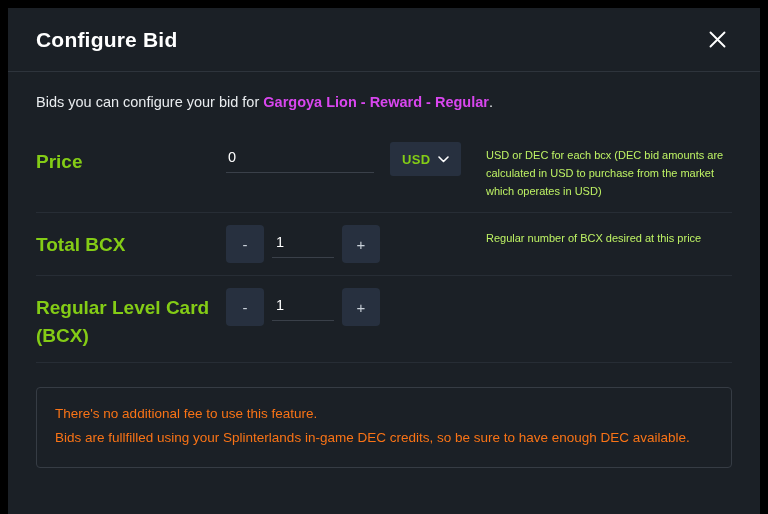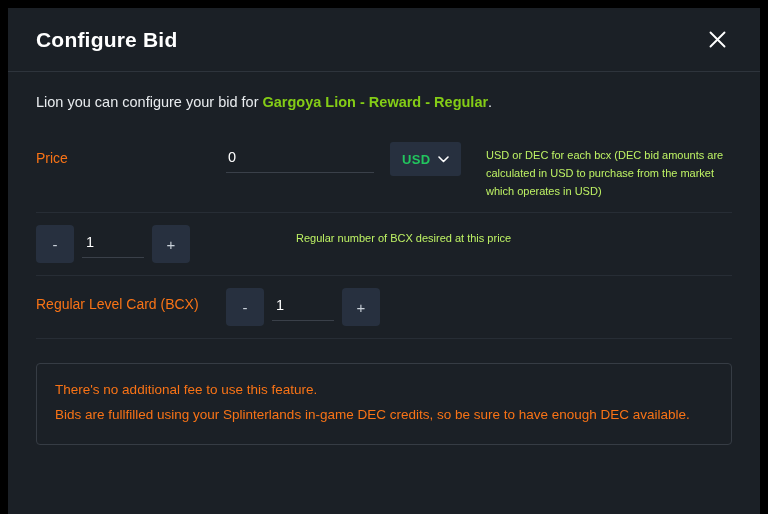--- a/index.html
+++ b/index.html
@@ -45,36 +45,37 @@
     flex: 1 1 auto;
     padding: 22px 28px 0 28px;
     position: relative;
   }
   .intro {
     color: #e9ecef;
     font-size: 14.5px;
     margin-bottom: 20px;
     padding-left: 0;
   }
-  .intro b { font-weight: bold; color: #84cc16; }
+  .intro b { font-weight: bold; color: #d946ef; }
 
   .row {
     display: flex;
     align-items: flex-start;
     padding: 10px 0 12px 0;
     border-bottom: 1px solid #272d35;
   }
   .row:last-of-type { border-bottom: 1px solid #272d35; }
 
   .row-label {
     flex: 0 0 190px;
-    color: #f97316;
-    font-size: 14px;
+    color: #84cc16;
+    font-size: 19px;
     padding-top: 8px;
     line-height: 1.45;
+    font-weight: bold;
   }
   .row-label .sub { display: block; }
 
   .row-control {
     flex: 0 0 188px;
     display: flex;
     align-items: center;
     padding-top: 2px;
   }
   .row-hint {
@@ -99,21 +100,21 @@
     color: #ffffff;
     font-size: 14.5px;
     font-family: "Liberation Sans", sans-serif;
     padding: 4px 2px 7px 2px;
     width: 148px;
     outline: none;
   }
   .currency-select {
     margin-left: 16px;
     background: #27303f;
-    color: #22c55e;
+    color: #84cc16;
     font-size: 13px;
     font-weight: bold;
     border: none;
     border-radius: 3px;
     height: 34px;
     padding: 0 12px;
     display: flex;
     align-items: center;
     gap: 8px;
     cursor: pointer;
@@ -174,21 +175,21 @@
     <div class="close-x">
       <svg width="19" height="19" viewBox="0 0 19 19" aria-hidden="true">
         <path d="M2.5 2.5 L16.5 16.5 M16.5 2.5 L2.5 16.5" stroke="#ffffff" stroke-width="1.9" stroke-linecap="round"></path>
       </svg>
     </div>
   </div>
 
   <div class="dialog-body">
 
     <div class="intro">
-      <span>Lion you can configure your bid for </span><b>Gargoya Lion - Reward - Regular</b><span>.</span>
+      <span>Bids you can configure your bid for </span><b>Gargoya Lion - Reward - Regular</b><span>.</span>
     </div>
 
     <div class="row">
       <div class="row-label">
         <span>Price</span>
       </div>
       <div class="row-control" style="flex:0 0 248px;">
         <div class="price-wrap">
           <input class="text-input" type="text" value="0" style="">
           <div class="currency-select">
@@ -196,20 +197,21 @@
             <svg width="11" height="7" viewBox="0 0 11 7" aria-hidden="true">
               <path d="M1 1 L5.5 5.5 L10 1" stroke="#ffffff" stroke-width="1.6" fill="none" stroke-linecap="round" stroke-linejoin="round"></path>
             </svg>
           </div>
         </div>
       </div>
       <div class="row-hint">USD or DEC for each bcx (DEC bid amounts are calculated in USD to purchase from the market which operates in USD)</div>
     </div>
 
     <div class="row">
+      <div class="row-label">Total BCX</div>
       <div class="row-control" style="flex:0 0 248px;">
         <div class="stepper">
           <button class="step-btn">-</button>
           <input class="num-input" type="text" value="1" style="">
           <button class="step-btn">+</button>
         </div>
       </div>
       <div class="row-hint">Regular number of BCX desired at this price</div>
     </div>
 

